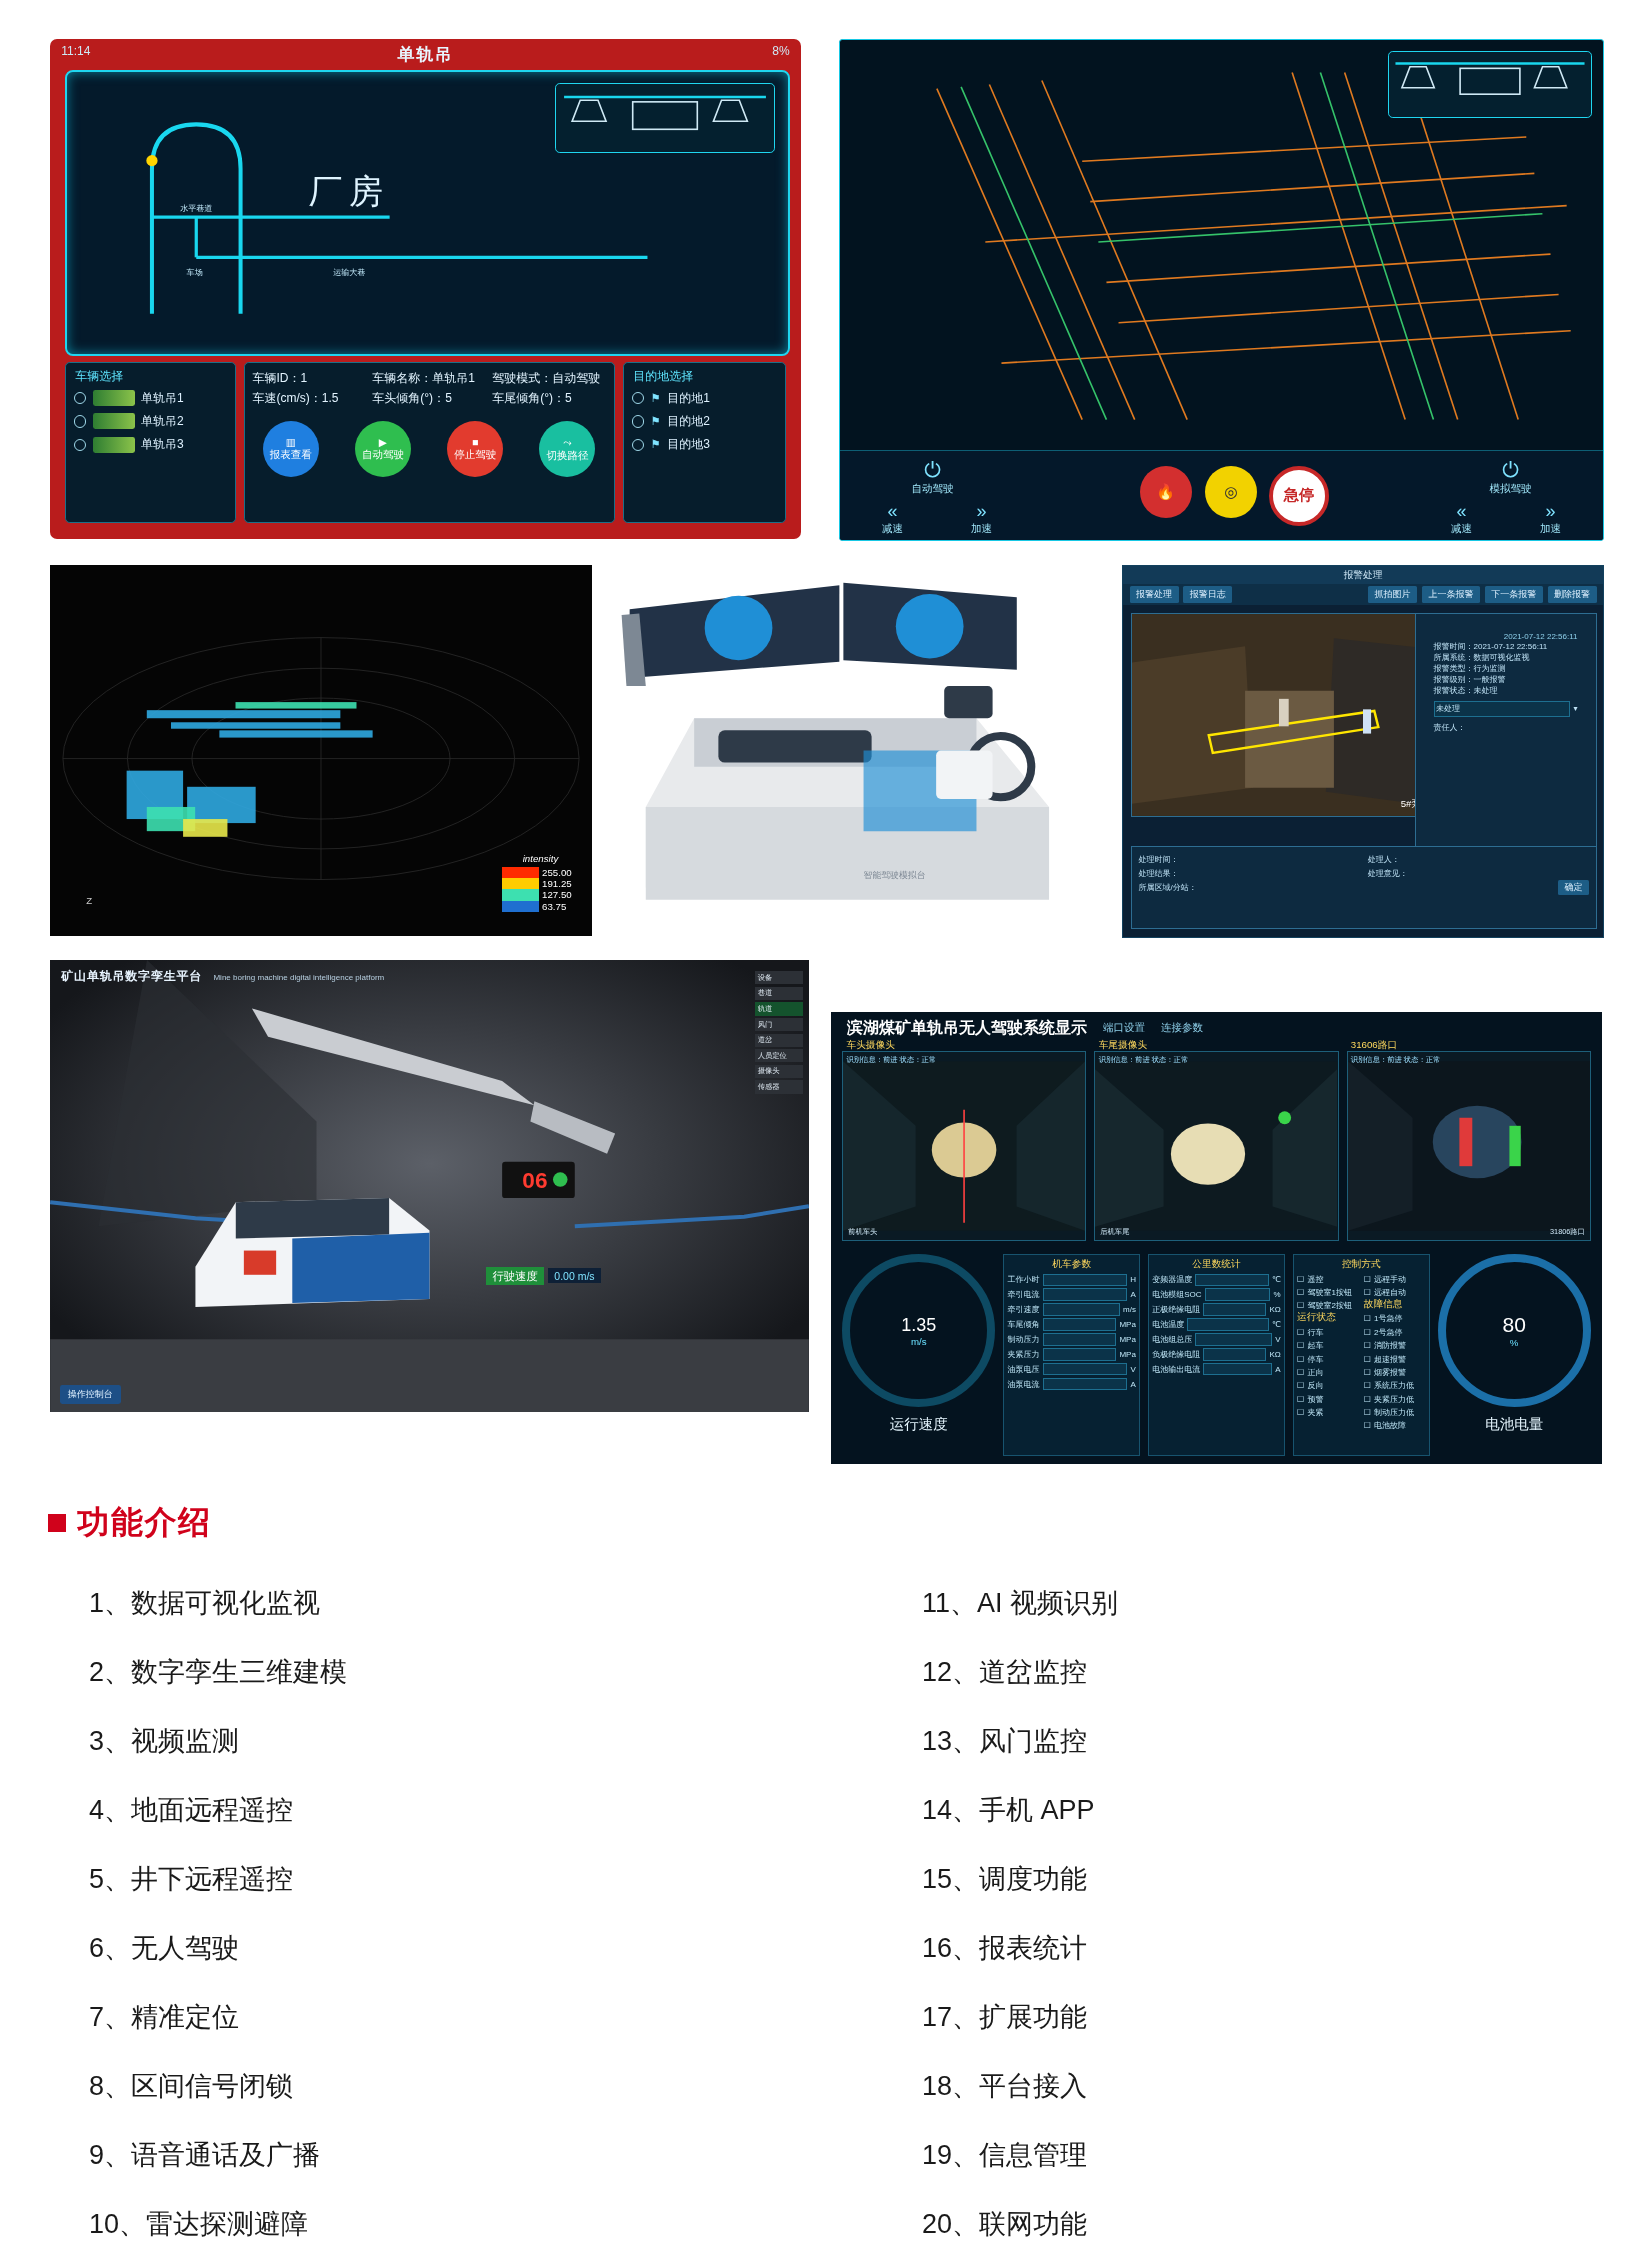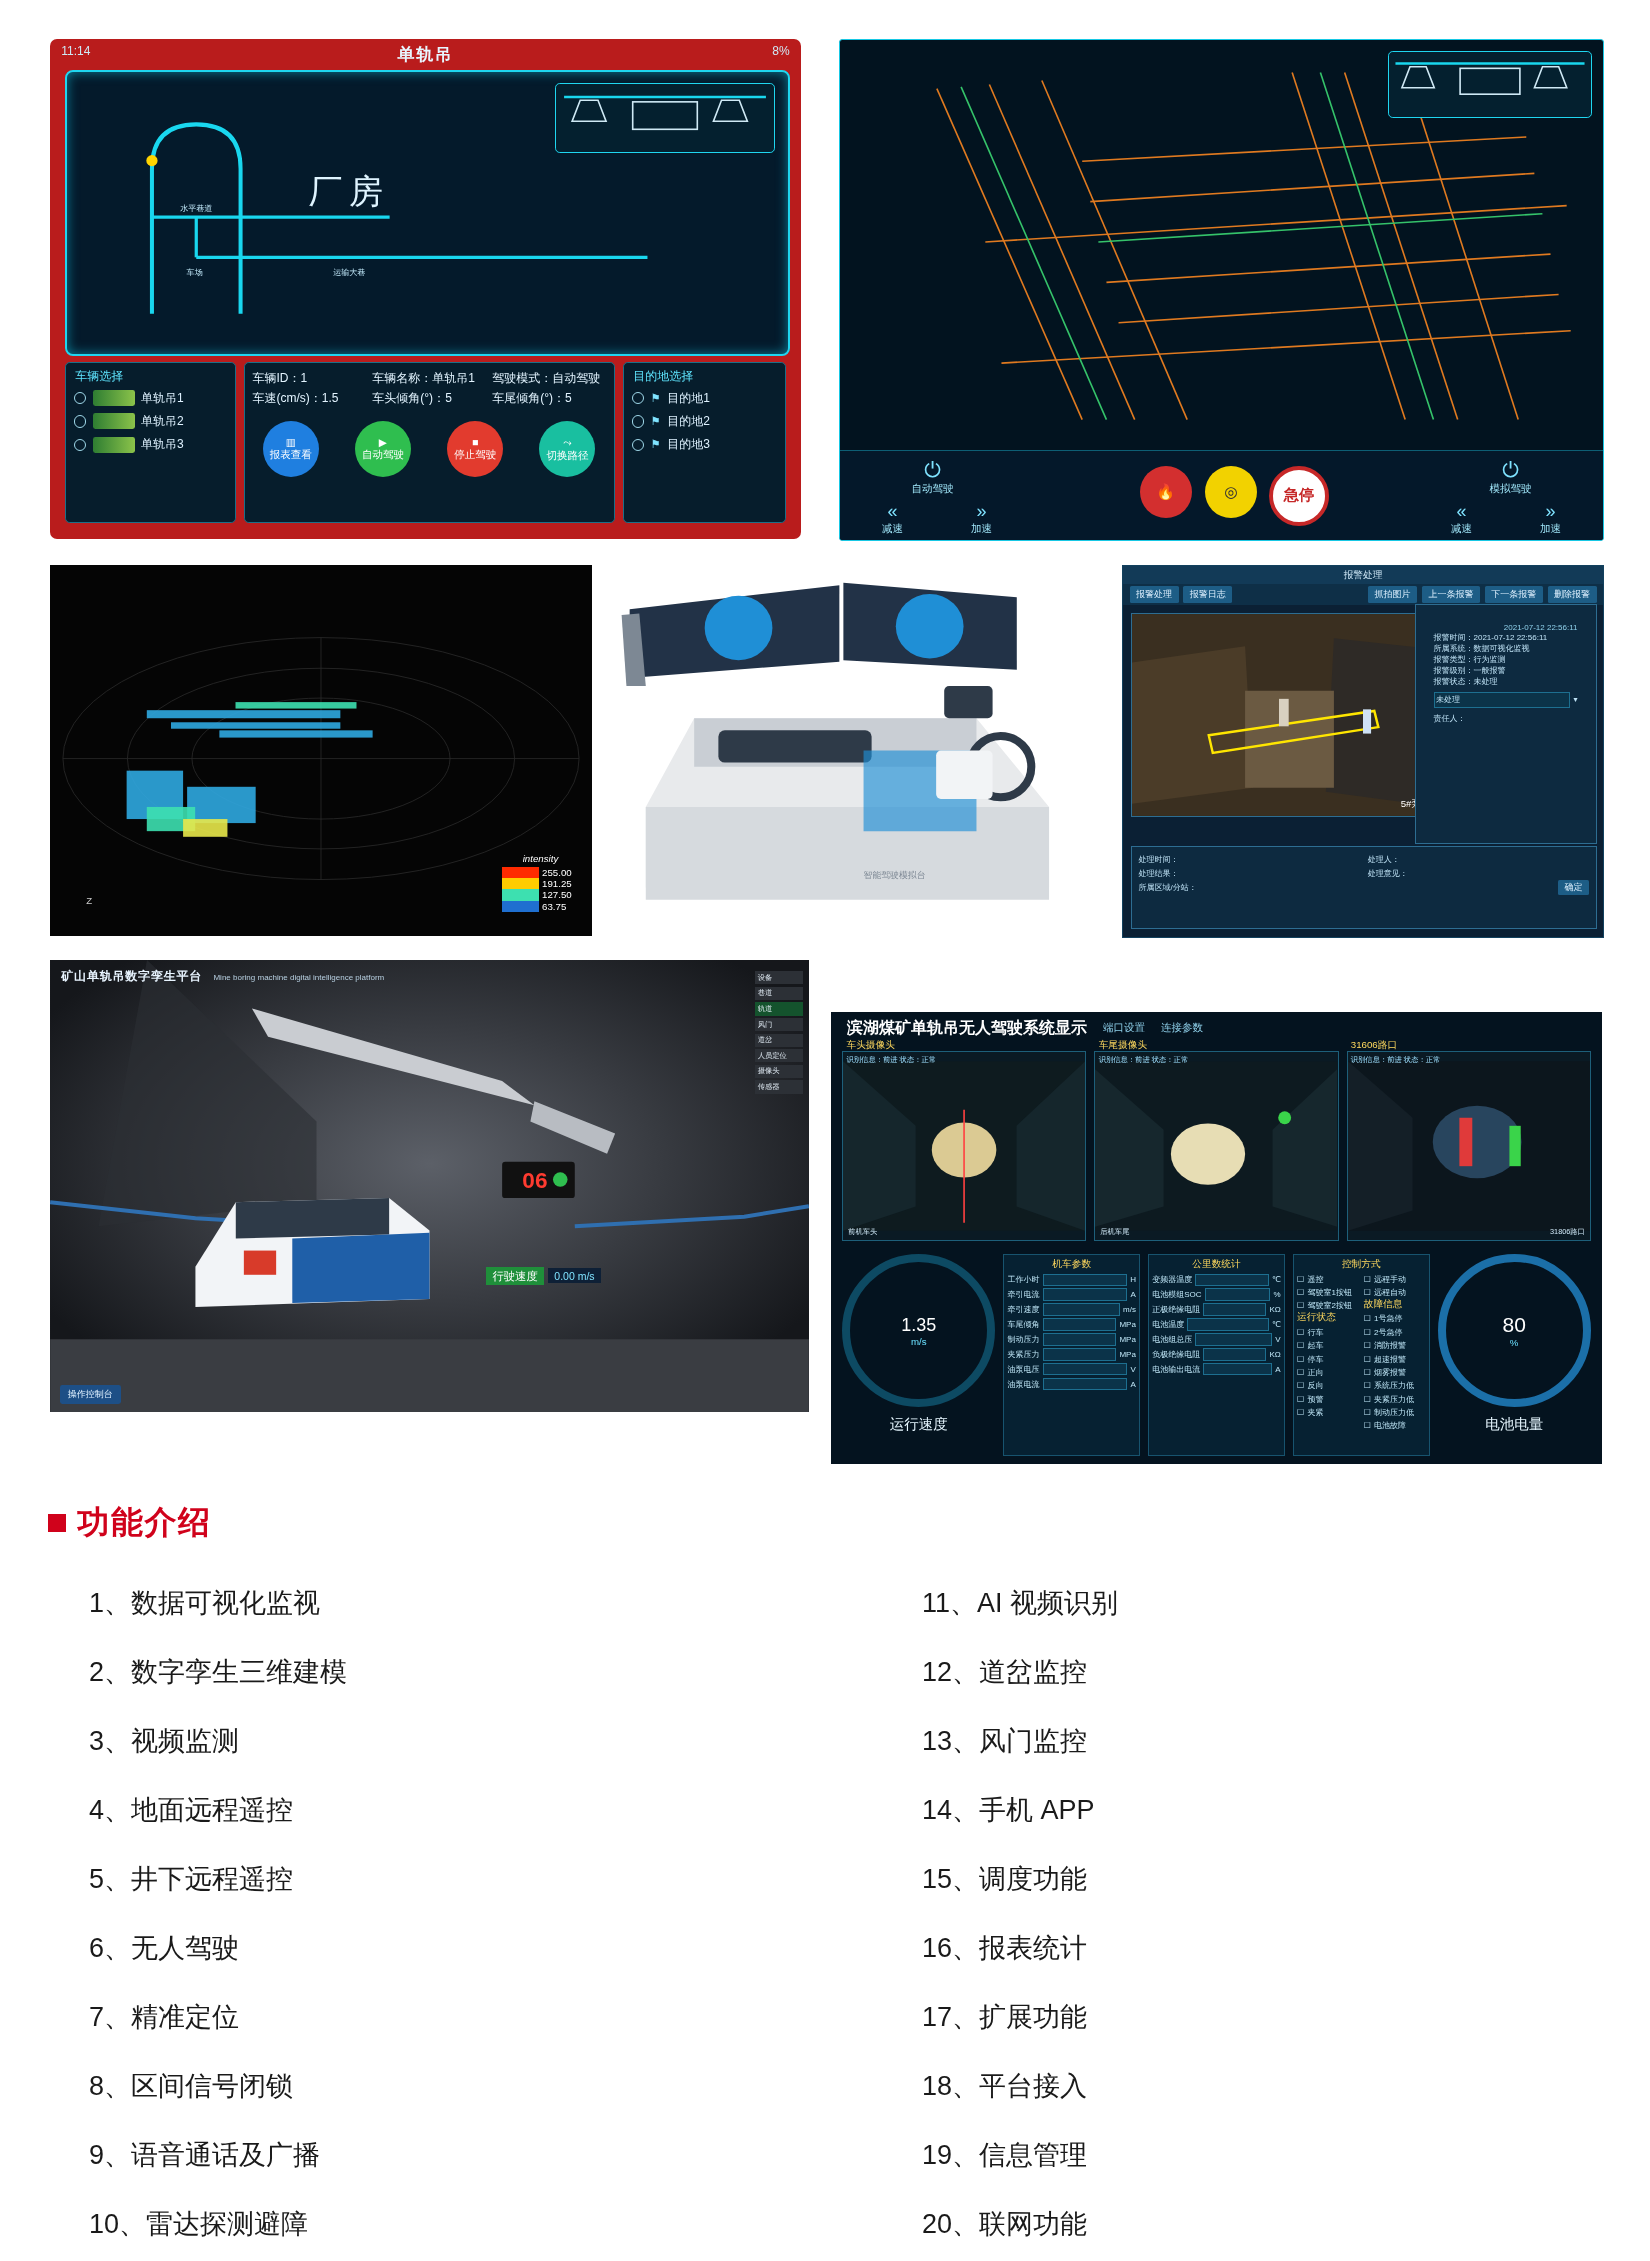--- a/index.html
+++ b/index.html
@@ -44,21 +44,21 @@
   
   #p3{left:50px;top:565px;width:542px;height:371px;background:#050505;}
   #p3 .legend{position:absolute;right:13px;bottom:24px;width:77px;color:#fff;font-size:9.7px;text-align:center;}
   #p3 .bar{height:11.3px;}
   #p4{left:597px;top:565px;width:521px;height:371px;background:#ffffff;}
   #p5{left:1122px;top:565px;width:480px;height:371px;background:#0b2034;border:0.8px solid #12415e;}
   #p5 .hdr{height:18px;background:#123a57;color:#cfe8f7;font-size:9.7px;display:flex;align-items:center;justify-content:center;}
   #p5 .toolbar{height:21px;background:#0e2f47;display:flex;gap:4.8px;align-items:center;padding:0 6.5px;}
   .minibtn{background:#1d5d86;color:#dff1ff;font-size:9px;padding:2.4px 6.5px;border-radius:1.6px;}
   #p5 .video{position:absolute;left:8px;top:47px;width:315px;height:202px;background:#2b2217;border:0.8px solid #2d6d92;}
-  #p5 .sidepanel{position:absolute;right:6.5px;top:38px;width:144px;height:202px;background:#0d2a40;border:0.8px solid #2d6d92;color:#bfe2f5;font-size:8px;padding:18px;}
+  #p5 .sidepanel{position:absolute;right:6.5px;top:47px;width:144px;height:202px;background:#0d2a40;border:0.8px solid #2d6d92;color:#bfe2f5;font-size:8px;padding:18px;}
   #p5 .form{position:absolute;left:8px;bottom:8px;right:6.5px;height:81px;background:#0d2a40;border:0.8px solid #2d6d92;}
 
   
   #p6{left:50px;top:960px;width:759px;height:452px;background:#1a1c20;}
   #p7{left:831px;top:1012px;width:771px;height:452px;background:#04131f;}
   #p7 .hdr{height:32px;display:flex;align-items:center;gap:16px;padding-left:16px;color:#e6f6ff;}
   #p7 .vidrow{position:absolute;left:11.3px;top:39px;right:11.3px;height:190px;display:flex;gap:8px;}
   #p7 .vid{flex:1;background:#0a1a24;border:0.8px solid #1d5f7a;position:relative;}
   #p7 .dash{position:absolute;left:11.3px;top:242px;right:11.3px;bottom:8px;display:flex;gap:8px;}
   .gauge{width:137px;height:137px;border-radius:50%;border:8px solid #0d4a63;display:flex;align-items:center;justify-content:center;color:#6ae0ff;font-size:14.5px;position:relative;}

